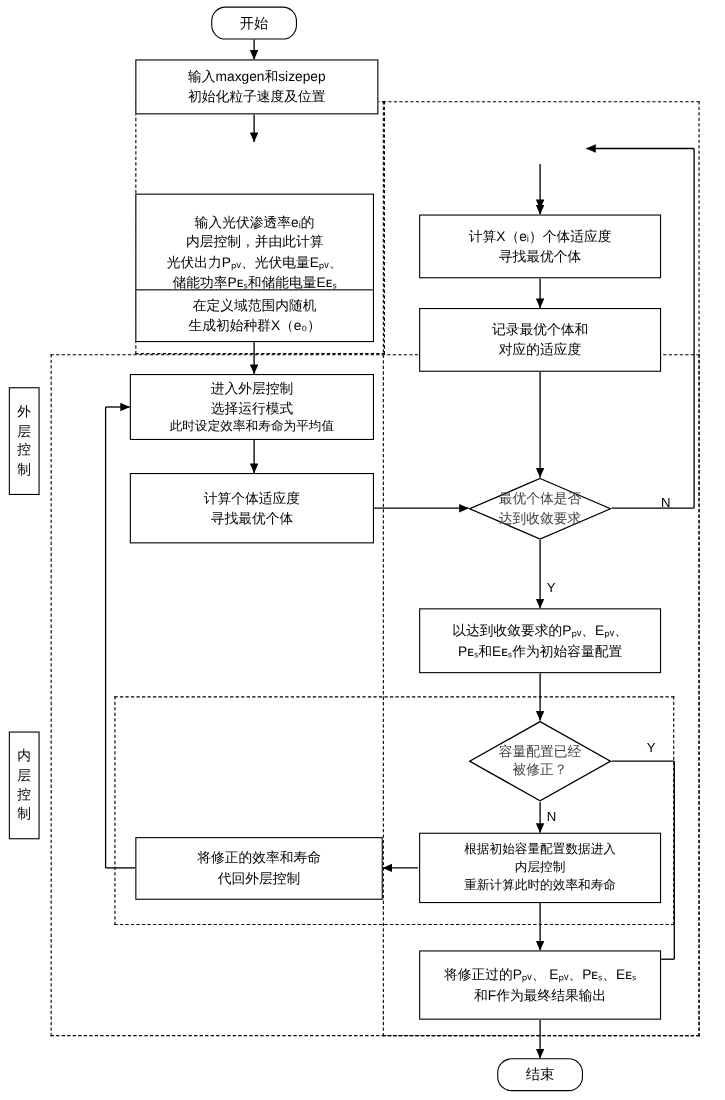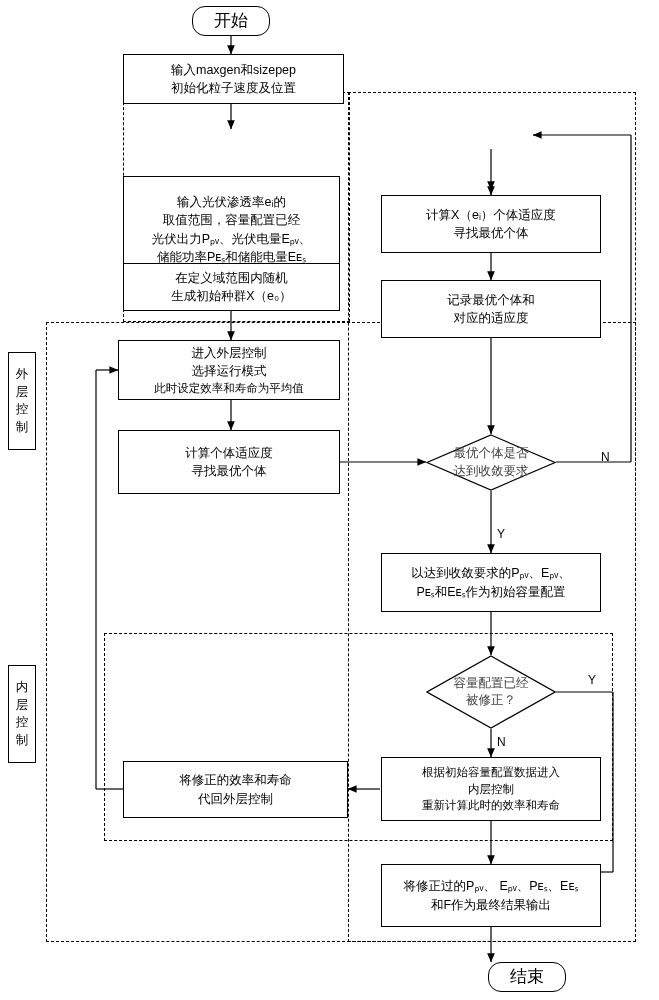--- a/index.html
+++ b/index.html
@@ -28,21 +28,21 @@
     justify-content: center;
     text-align: center;
     font-size: 12.5px;
     line-height: 1.45;
     color: #000;
     padding: 2px 4px;
   }
   .node .ln { white-space: nowrap; }
   .term {
     border-radius: 13px;
-    font-size: 17px;
+    font-size: 13px;
   }
   .diamond-wrap {
     position: absolute;
     box-sizing: border-box;
   }
   .diamond-wrap svg {
     position: absolute;
     left: 0; top: 0;
     width: 100%;
     height: 100%;
@@ -168,21 +168,21 @@
     <div class="ln">开始</div>
   </div>
 
   <div class="node" style="left:123px; top:54px; width:221px; height:50px;">
     <div class="ln">输入maxgen和sizepep</div>
     <div class="ln">初始化粒子速度及位置</div>
   </div>
 
   <div class="node" style="left:123px; top:129px; width:217px; height:107px;margin-top:47px;">
     <div class="ln">输入光伏渗透率eᵢ的</div>
-    <div class="ln">取值范围，容量配置已经</div>
+    <div class="ln">内层控制，并由此计算</div>
     <div class="ln">光伏出力Pₚᵥ、光伏电量Eₚᵥ、</div>
     <div class="ln">储能功率Pᴇₛ和储能电量Eᴇₛ</div>
   </div>
 
   <div class="node" style="left:123px; top:263px; width:217px; height:48px;">
     <div class="ln">在定义域范围内随机</div>
     <div class="ln">生成初始种群X（e₀）</div>
   </div>
 
   <div class="node" style="left:118px; top:340px; width:222px; height:60px;">
@@ -245,21 +245,21 @@
   <div class="node" style="left:123px; top:761px; width:225px; height:57px;">
     <div class="ln">将修正的效率和寿命</div>
     <div class="ln">代回外层控制</div>
   </div>
 
   <div class="node" style="left:381px; top:864px; width:220px; height:63px;">
     <div class="ln">将修正过的Pₚᵥ、 Eₚᵥ、Pᴇₛ、Eᴇₛ</div>
     <div class="ln">和F作为最终结果输出</div>
   </div>
 
-  <div class="node term" style="left:452px; top:962px; width:78px; height:30px;margin-left:36px;">
+  <div class="node term" style="left:452px; top:962px; width:78px; height:30px;">
     <div class="ln">结束</div>
   </div>
 
   <div class="side-label" style="left:8px; top:352px; width:28px; height:98px;">
     <div>外</div>
     <div>层</div>
     <div>控</div>
     <div>制</div>
   </div>
   <div class="side-label" style="left:8px; top:665px; width:28px; height:98px;">

